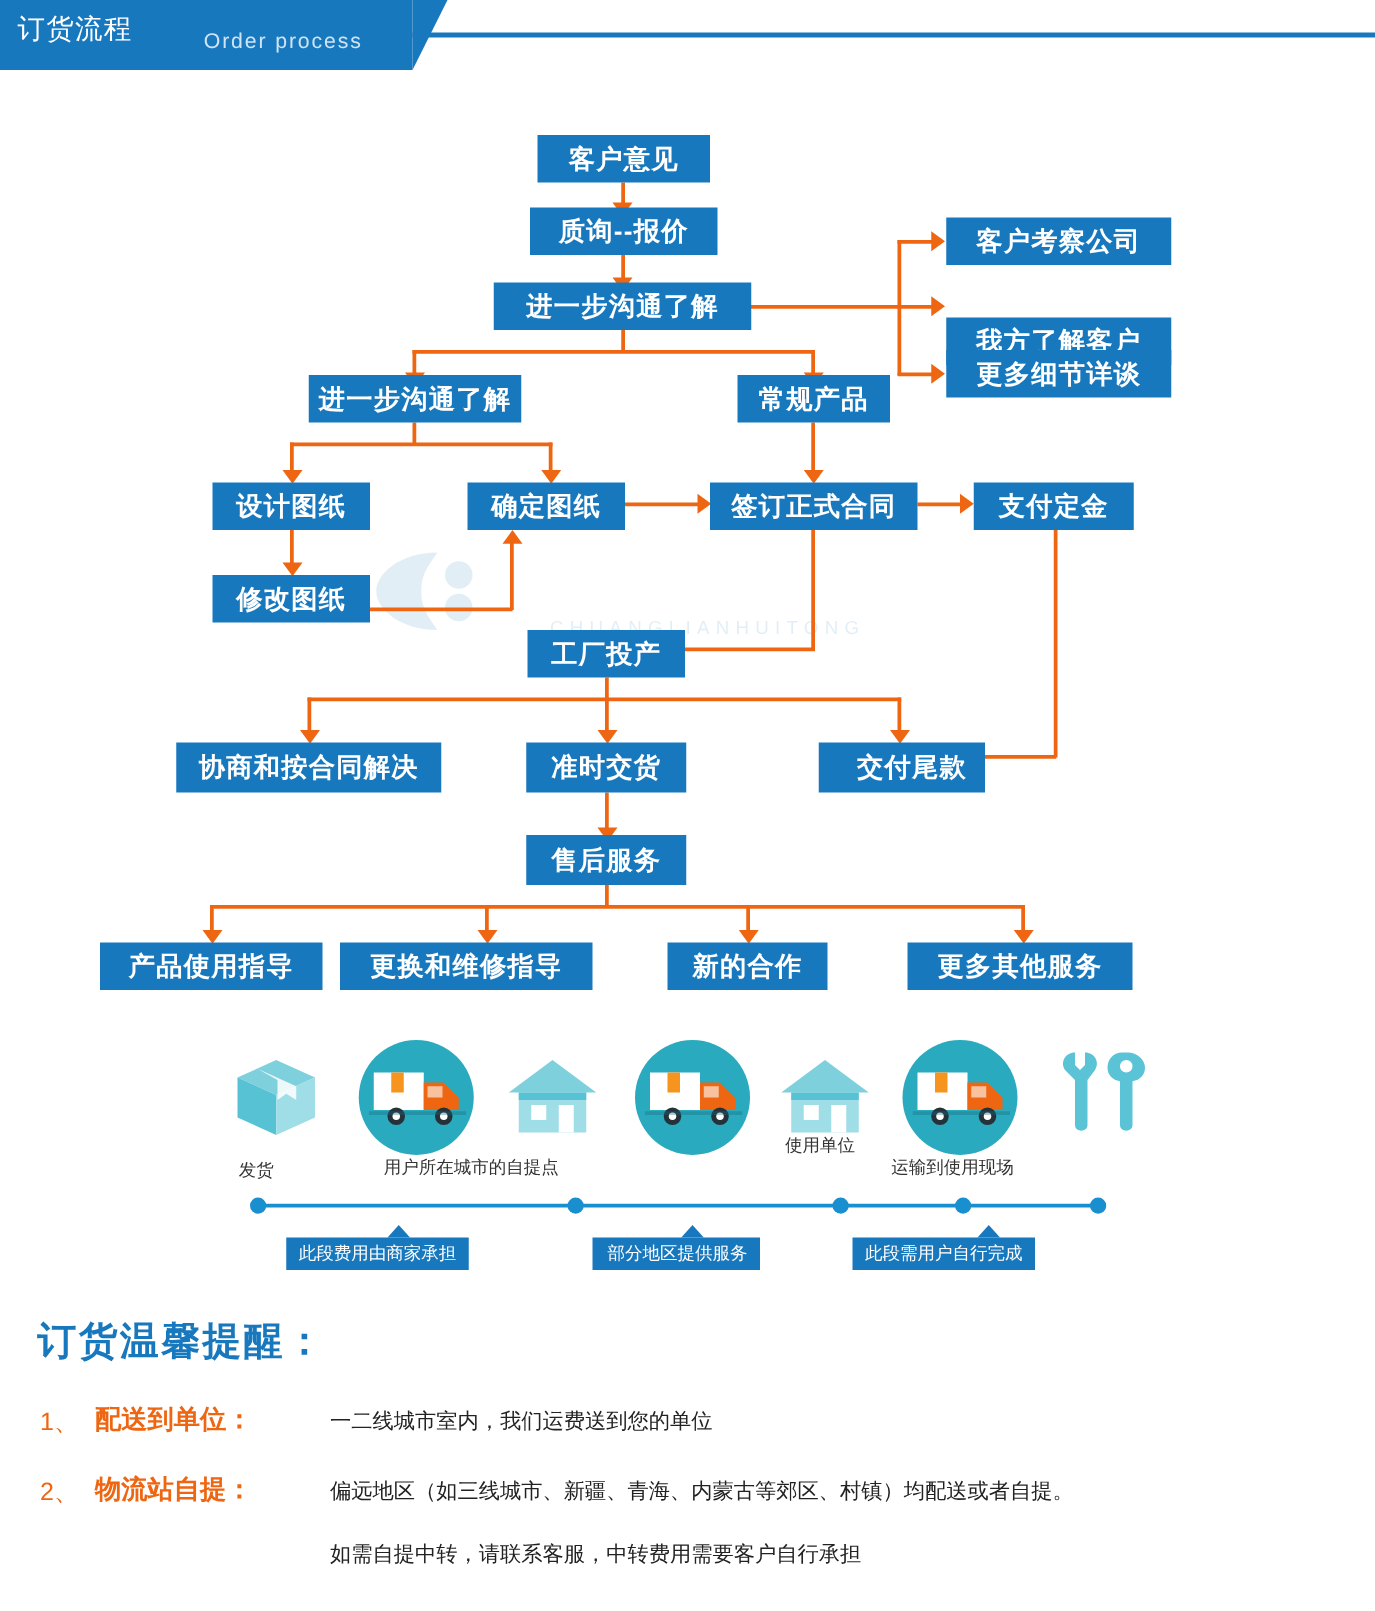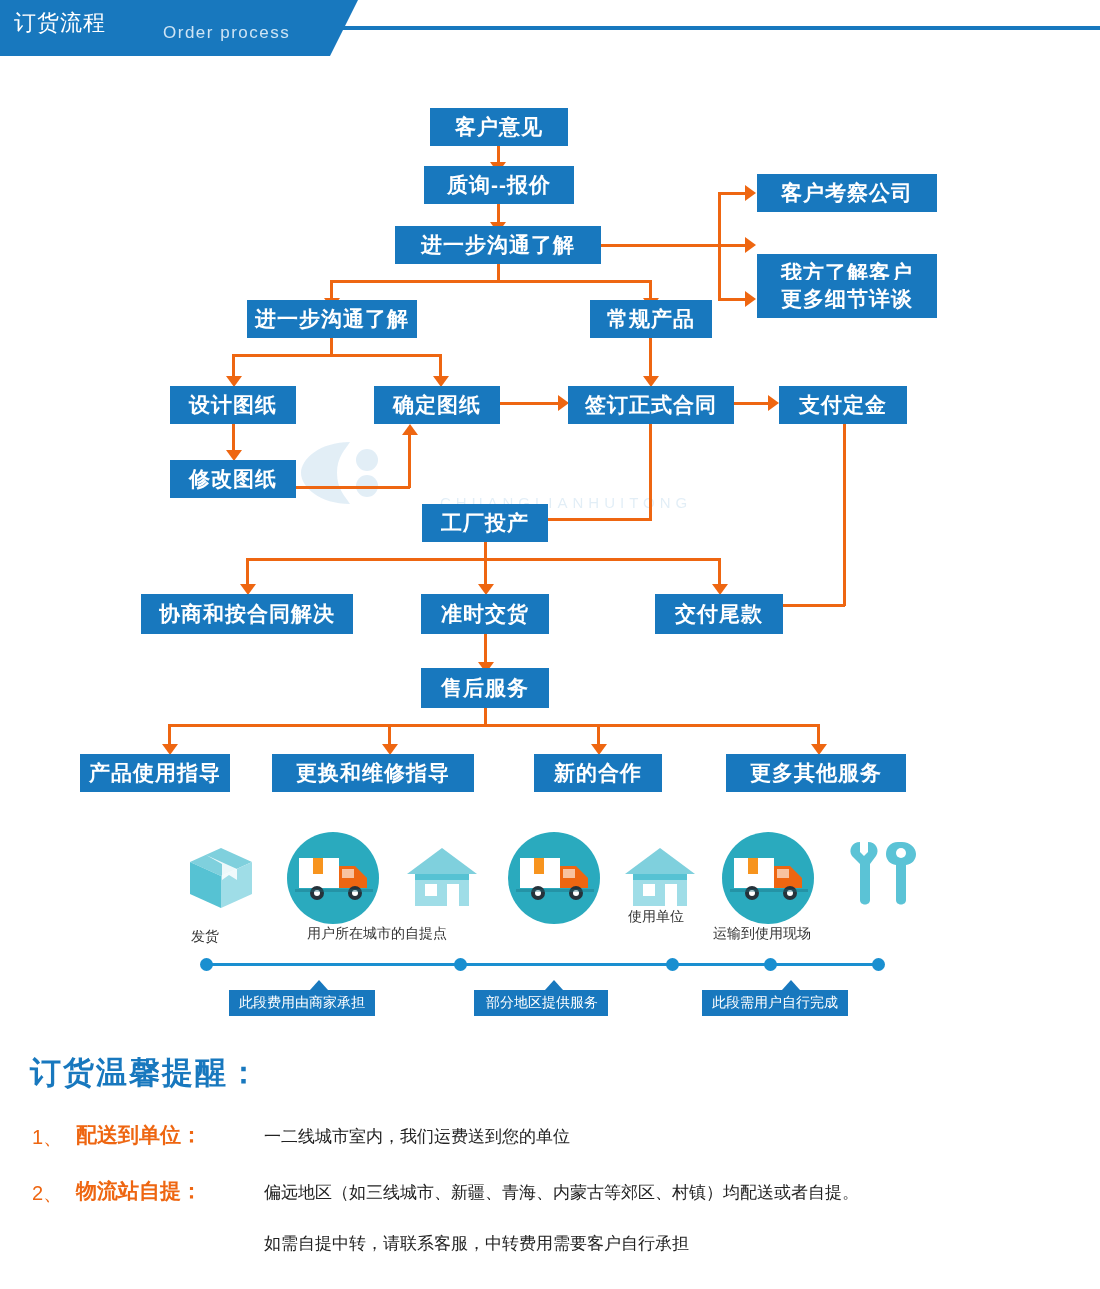--- a/index.html
+++ b/index.html
@@ -160,25 +160,25 @@
 <div class="box" style="left:170px;top:386px;width:126px;height:38px;">设计图纸</div>
 <div class="box" style="left:374px;top:386px;width:126px;height:38px;">确定图纸</div>
 <div class="box" style="left:568px;top:386px;width:166px;height:38px;">签订正式合同</div>
 <div class="box" style="left:779px;top:386px;width:128px;height:38px;">支付定金</div>
 
 <div class="box" style="left:170px;top:460px;width:126px;height:38px;">修改图纸</div>
 <div class="box" style="left:422px;top:504px;width:126px;height:38px;">工厂投产</div>
 
 <div class="box" style="left:141px;top:594px;width:212px;height:40px;">协商和按合同解决</div>
 <div class="box" style="left:421px;top:594px;width:128px;height:40px;">准时交货</div>
-<div class="box" style="left:655px;top:594px;width:128px;height:40px;">交付尾款</div>
+<div class="box" style="left:655px;top:594px;width:117px;height:40px;padding-left:16px;">交付尾款</div>
 
 <div class="box" style="left:421px;top:668px;width:128px;height:40px;">售后服务</div>
 
-<div class="box" style="left:80px;top:754px;width:150px;height:38px;">产品使用指导</div>
+<div class="box" style="left:80px;top:754px;width:178px;height:38px;">产品使用指导</div>
 <div class="box" style="left:272px;top:754px;width:202px;height:38px;">更换和维修指导</div>
 <div class="box" style="left:534px;top:754px;width:128px;height:38px;">新的合作</div>
 <div class="box" style="left:726px;top:754px;width:180px;height:38px;">更多其他服务</div>
 
 <div>
 
   <svg class="icon-wrap" style="left:182px;top:840px;width:78px;height:74px;" viewBox="0 0 78 74">
     <path d="M8 22 L39 8 L70 22 L39 36 Z" fill="#7fd0dd"></path>
     <path d="M8 22 L8 54 L39 68 L39 36 Z" fill="#56c2d3"></path>
     <path d="M70 22 L70 54 L39 68 L39 36 Z" fill="#9fdde7"></path>
@@ -264,21 +264,21 @@
   <div class="tl-dot" style="left:764px;top:958px;"></div>
   <div class="tl-dot" style="left:872px;top:958px;"></div>
 
   <div class="tag-tip" style="left:310px;top:980px;"></div>
   <div class="tag" style="left:229px;top:990px;">此段费用由商家承担</div>
 
   <div class="tag-tip" style="left:545px;top:980px;"></div>
   <div class="tag" style="left:474px;top:990px;padding-left:12px;">部分地区提供服务</div>
 
   <div class="tag-tip" style="left:782px;top:980px;"></div>
-  <div class="tag" style="left:702px;top:990px;">此段需用户自行完成</div>
+  <div class="tag" style="left:682px;top:990px;">此段需用户自行完成</div>
 </div>
 
 <div class="notes-title">订货温馨提醒：</div>
 
 <div class="note-num" style="left:32px;top:1124px;">1、</div>
 <div class="note-key" style="left:76px;top:1121px;">配送到单位：</div>
 <div class="note-txt" style="left:264px;top:1125px;">一二线城市室内，我们运费送到您的单位</div>
 
 <div class="note-num" style="left:32px;top:1180px;">2、</div>
 <div class="note-key" style="left:76px;top:1177px;">物流站自提：</div>

